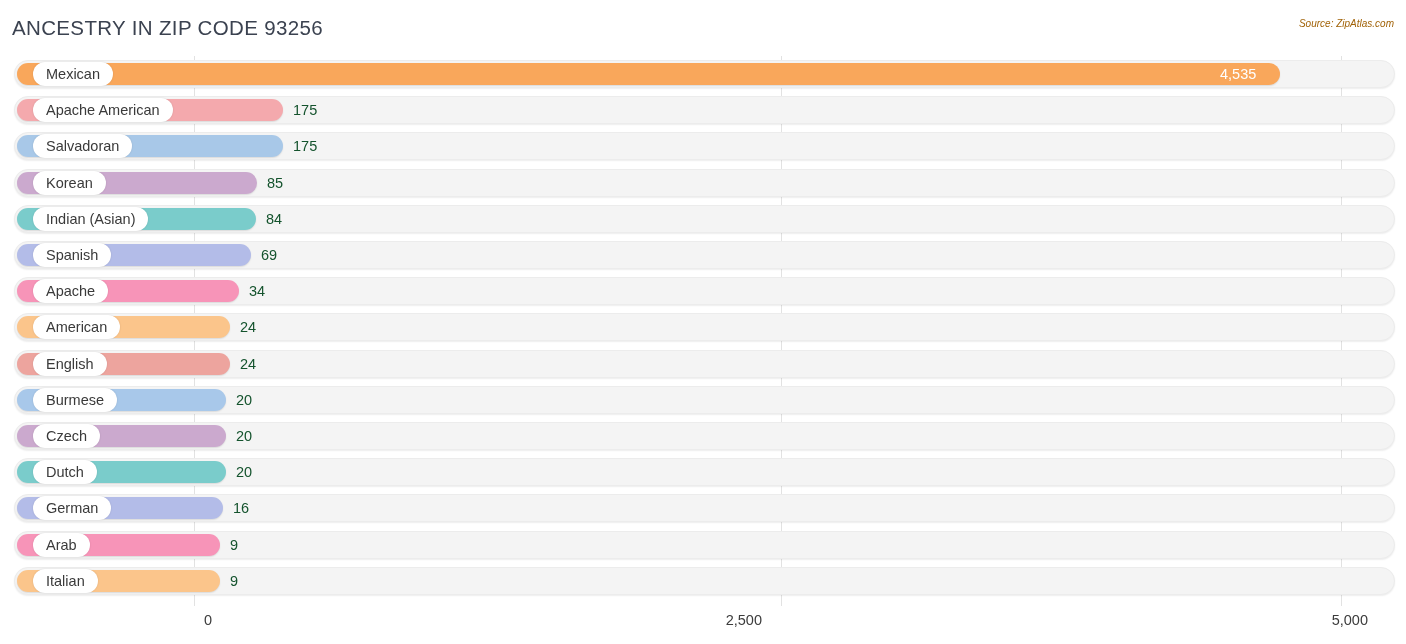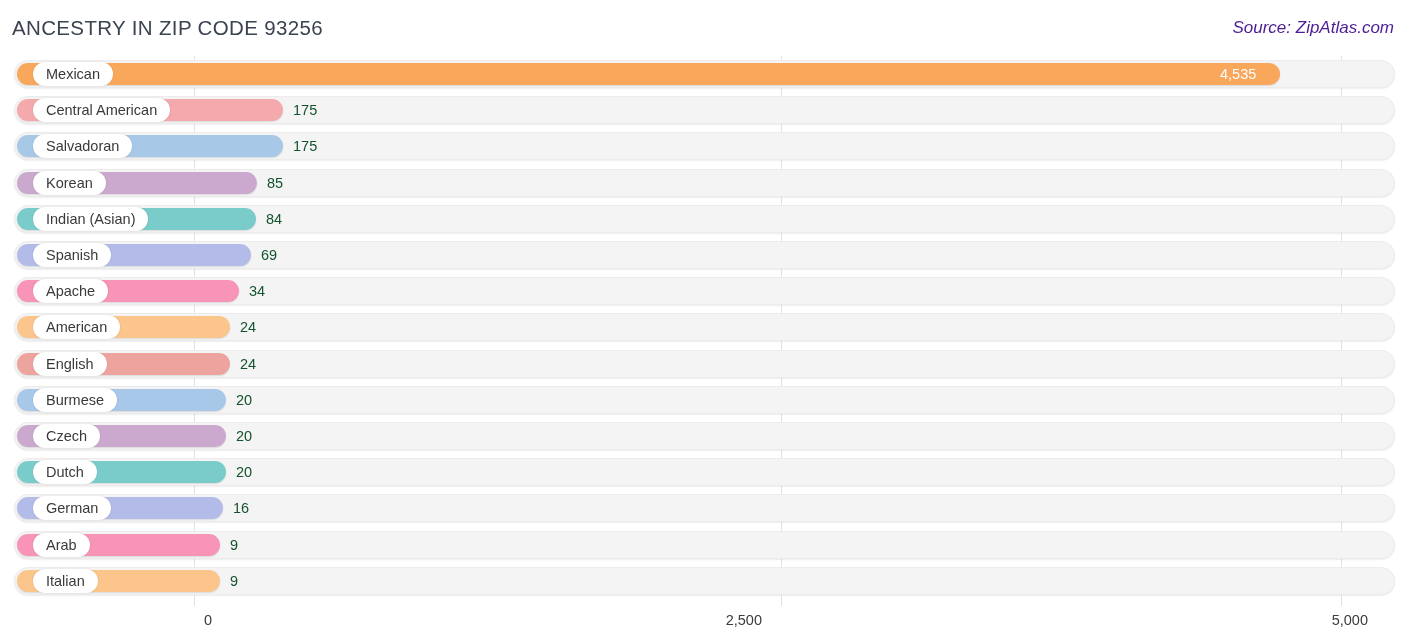--- a/index.html
+++ b/index.html
@@ -29,23 +29,23 @@
     font-size: 20.5px;
     letter-spacing: 0.35px;
     color: #3b4250;
     font-weight: 400;
     white-space: nowrap;
   }
   #source-note {
     position: absolute;
     right: 12px;
     top: 18px;
-    font-size: 17px;
+    font-size: 10px;
     font-style: italic;
-    color: #4c1d95;
+    color: #a16207;
     white-space: nowrap;
   }
 
   
   #plot-area {
     position: absolute;
     left: 0;
     top: 56px;
     width: 1406px;
     height: 550px;
@@ -168,21 +168,21 @@
     <div id="rows-layer">
         <div class="bar-row" style="top: 4px;">
           <div class="bar-track"></div>
           <div class="bar-fill" style="width: 1263px; background: rgb(249, 167, 91);"></div>
           <div class="bar-label-pill">Mexican</div>
           <div class="bar-value-in" style="left: 1206px;">4,535</div>
         </div>
         <div class="bar-row" style="top: 40.2px;">
           <div class="bar-track"></div>
           <div class="bar-fill" style="width: 266px; background: rgb(244, 169, 173);"></div>
-          <div class="bar-label-pill">Central American</div>
+          <div class="bar-label-pill">Apache American</div>
           <div class="bar-value-out" style="left: 279px;">175</div>
         </div>
         <div class="bar-row" style="top: 76.4px;">
           <div class="bar-track"></div>
           <div class="bar-fill" style="width: 266px; background: rgb(168, 200, 232);"></div>
           <div class="bar-label-pill">Salvadoran</div>
           <div class="bar-value-out" style="left: 279px;">175</div>
         </div>
         <div class="bar-row" style="top: 112.6px;">
           <div class="bar-track"></div>

